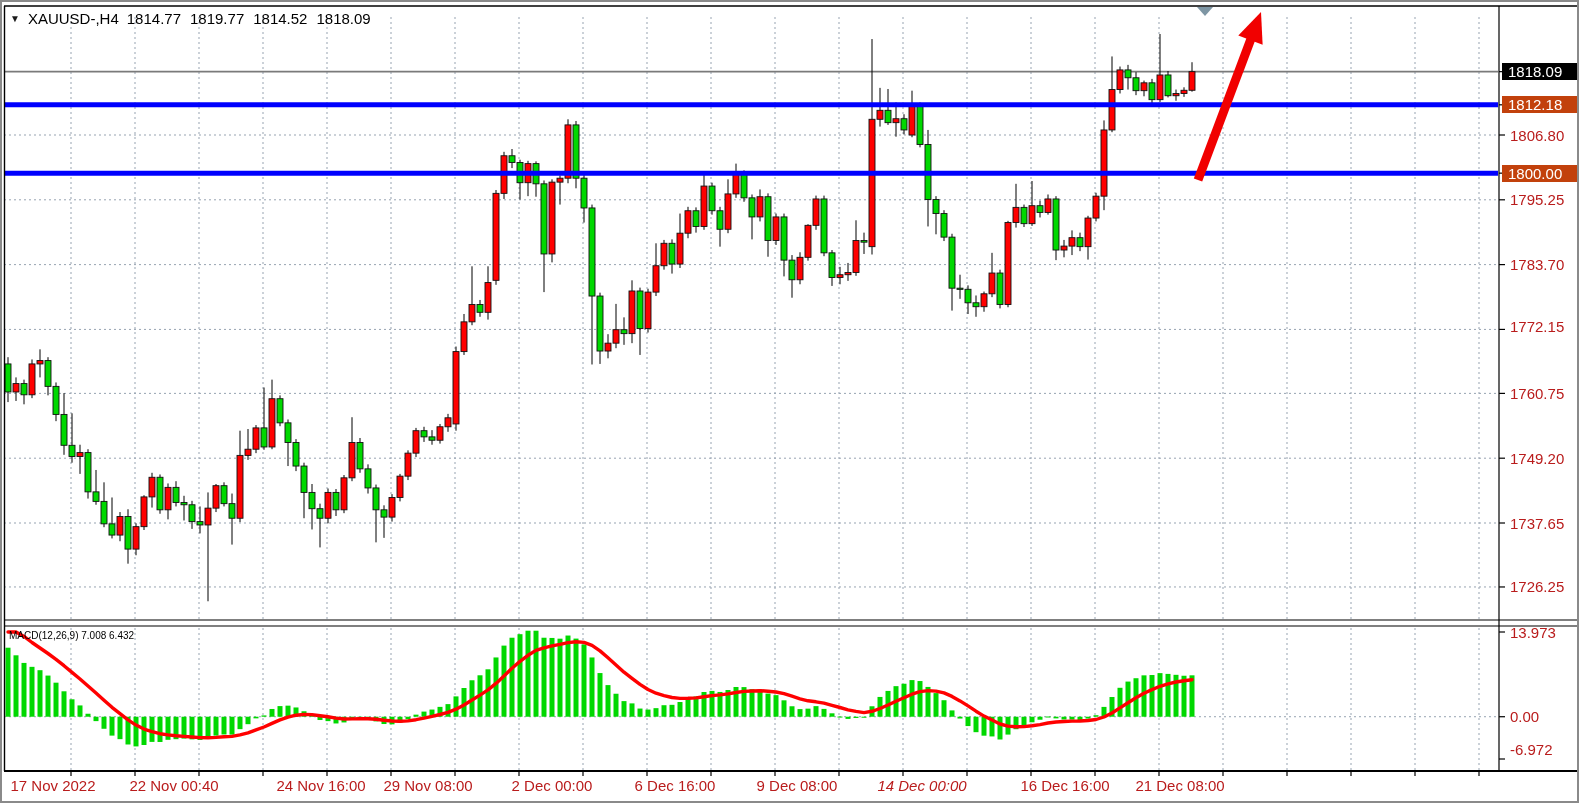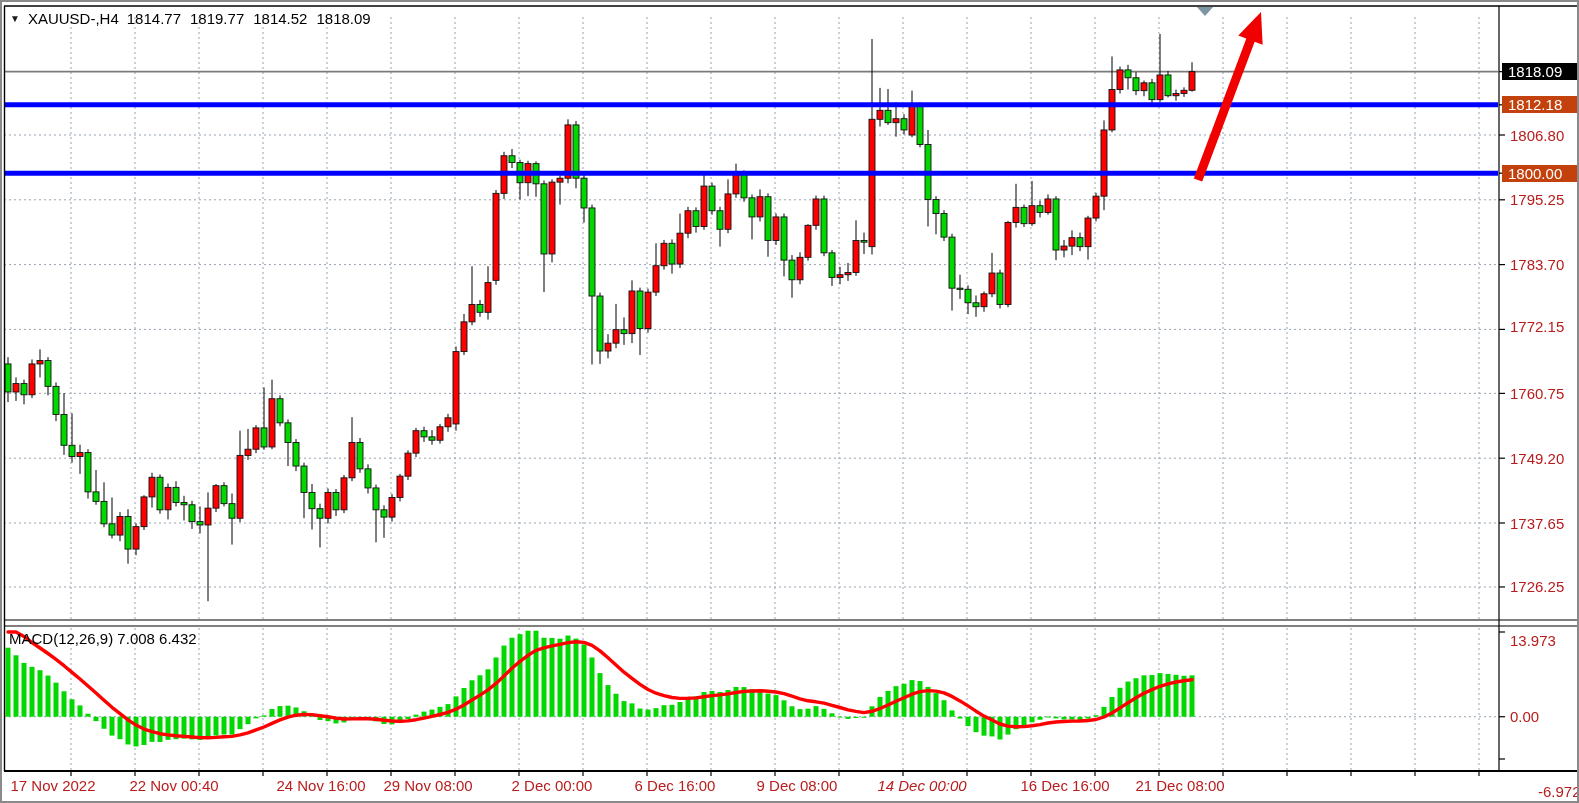--- a/index.html
+++ b/index.html
@@ -9,21 +9,21 @@
     border:2px solid #8a8a8a;overflow:hidden;
   }
   #cv{position:absolute;left:0;top:0;}
   .chart-header{
     position:absolute;left:8px;top:8px;font-size:15px;color:#000;
     display:flex;align-items:center;gap:8px;white-space:pre;z-index:5;
   }
   .hdr-ohlc span{margin-right:9px;}
   .dd-icon{font-size:10px;color:#1a1a1a;cursor:pointer;}
   .macd-label{
-    position:absolute;left:7px;top:628px;font-size:15px;color:#000;z-index:5;
+    position:absolute;left:7px;top:628px;font-size:10px;color:#000;z-index:5;
   }
   .axis-label{
     position:absolute;font-size:15px;color:#b91c1c;height:17px;line-height:17px;z-index:4;
   }
   .price-label{left:1508px;}
   .price-box{
     left:1500px;width:70px;padding-left:6px;color:#fff;z-index:5;
   }
   .price-box.black{background:#000000;}
   .price-box.blue{background:#c2410c;}
@@ -611,23 +611,23 @@
     <div class="axis-label price-label price-box blue" style="top: 94.3128px;">1812.18</div>
     <div class="axis-label price-label" style="top: 124.5px;">1806.80</div>
     <div class="axis-label price-label price-box blue" style="top: 162.655px;">1800.00</div>
     <div class="axis-label price-label" style="top: 189.307px;">1795.25</div>
     <div class="axis-label price-label" style="top: 254.114px;">1783.70</div>
     <div class="axis-label price-label" style="top: 316px;">1772.15</div>
     <div class="axis-label price-label" style="top: 382.887px;">1760.75</div>
     <div class="axis-label price-label" style="top: 447.694px;">1749.20</div>
     <div class="axis-label price-label" style="top: 512.501px;">1737.65</div>
     <div class="axis-label price-label" style="top: 576.466px;">1726.25</div>
-    <div class="axis-label macd-scale-label" style="top: 621.5px; margin-top: 8px;">13.973</div>
+    <div class="axis-label macd-scale-label" style="top: 621.5px;">13.973</div>
     <div class="axis-label macd-scale-label" style="top: 706.225px;">0.00</div>
-    <div class="axis-label macd-scale-label" style="top: 781px; margin-left: 28px;">-6.972</div>
+    <div class="axis-label macd-scale-label" style="top: 739px;">-6.972</div>
     <div class="axis-label time-label" style="left: 51px;">17 Nov 2022</div>
     <div class="axis-label time-label" style="left: 172px;">22 Nov 00:40</div>
     <div class="axis-label time-label" style="left: 300px; margin-left: 19px;">24 Nov 16:00</div>
     <div class="axis-label time-label" style="left: 426px;">29 Nov 08:00</div>
     <div class="axis-label time-label" style="left: 550px;">2 Dec 00:00</div>
     <div class="axis-label time-label" style="left: 673px;">6 Dec 16:00</div>
     <div class="axis-label time-label" style="left: 795px;">9 Dec 08:00</div>
     <div class="axis-label time-label" style="left: 920px; font-style: italic;">14 Dec 00:00</div>
     <div class="axis-label time-label" style="left: 1063px;">16 Dec 16:00</div>
     <div class="axis-label time-label" style="left: 1178px;">21 Dec 08:00</div>

